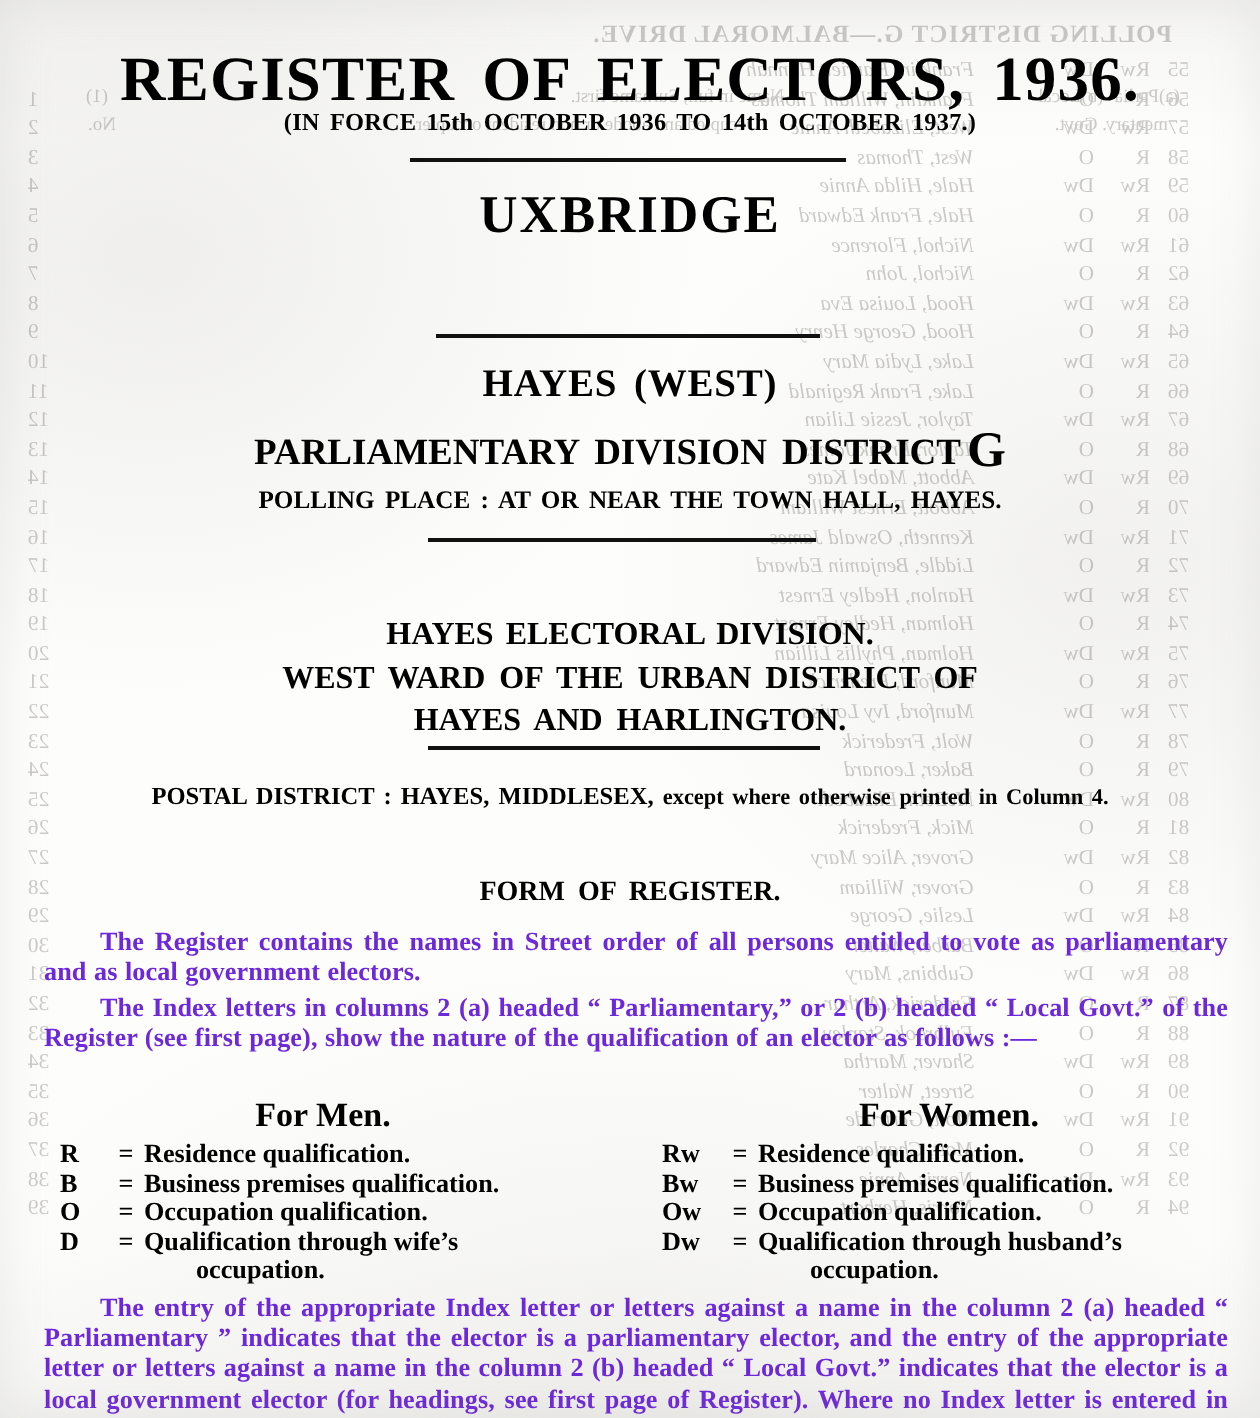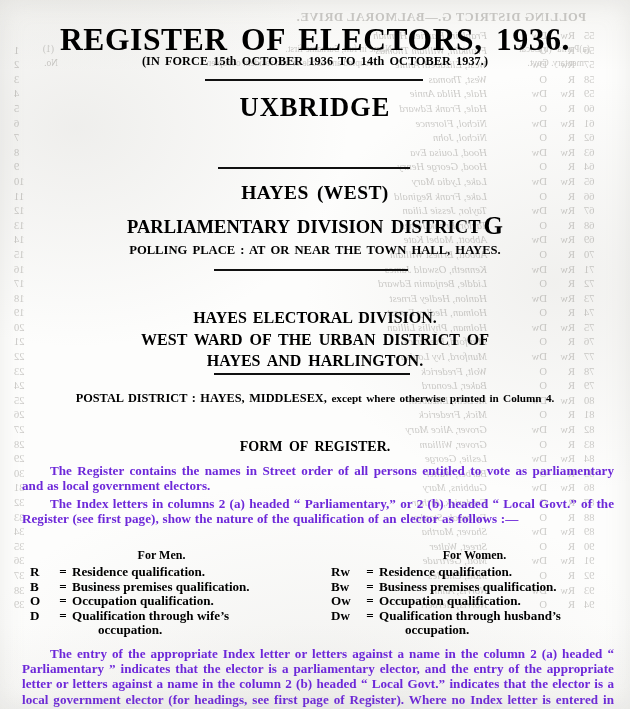--- a/index.html
+++ b/index.html
@@ -231,21 +231,21 @@
   #key {
     position: absolute;
     top: 548px;
     left: 22px;
     right: 16px;
     z-index: 5;
   }
   .key-heads {
     display: flex;
     font-weight: bold;
-    font-size: 12px;
+    font-size: 17px;
     margin-bottom: 2px;
   }
   .key-heads .kh-men,
   .key-heads .kh-women {
     width: 50%;
     text-align: center;
   }
   .key-heads .kh-men   { padding-right: 24px; }
   .key-heads .kh-women { padding-left: 10px; }
 

